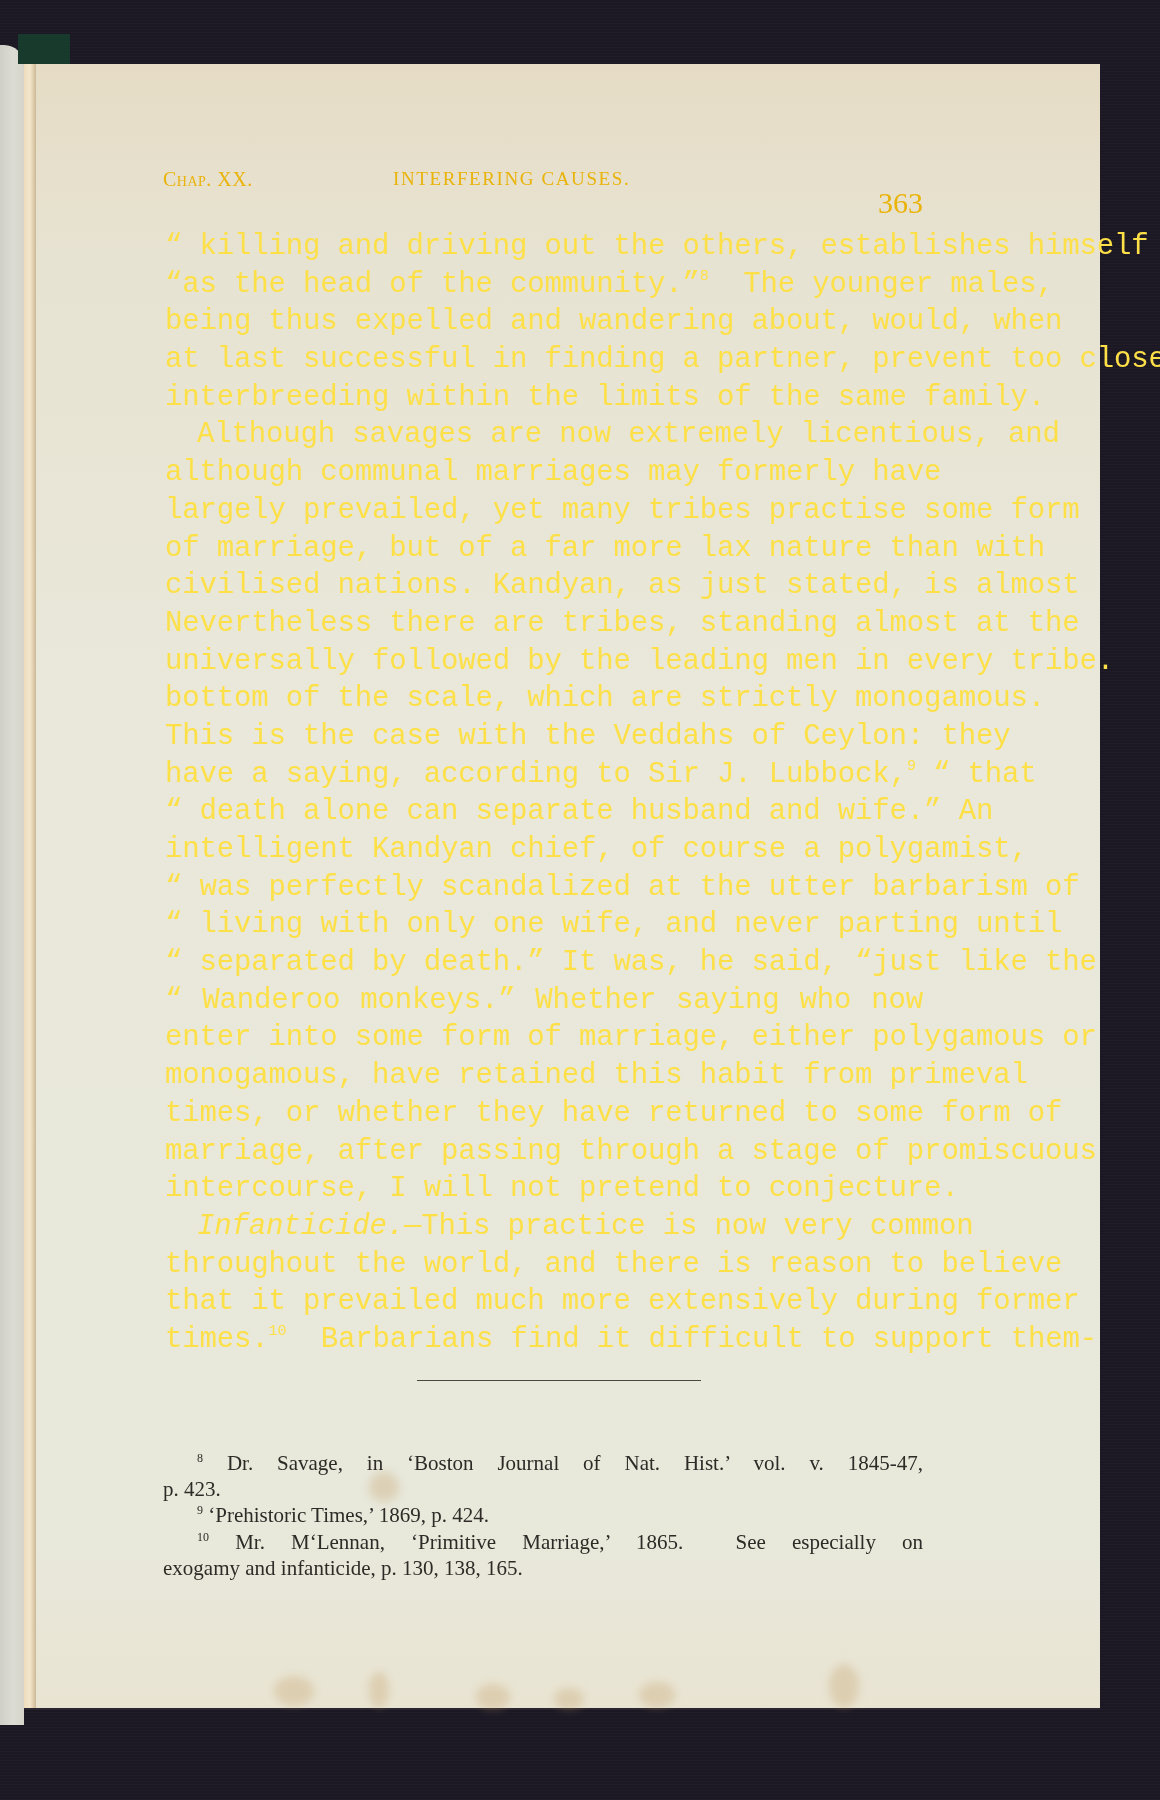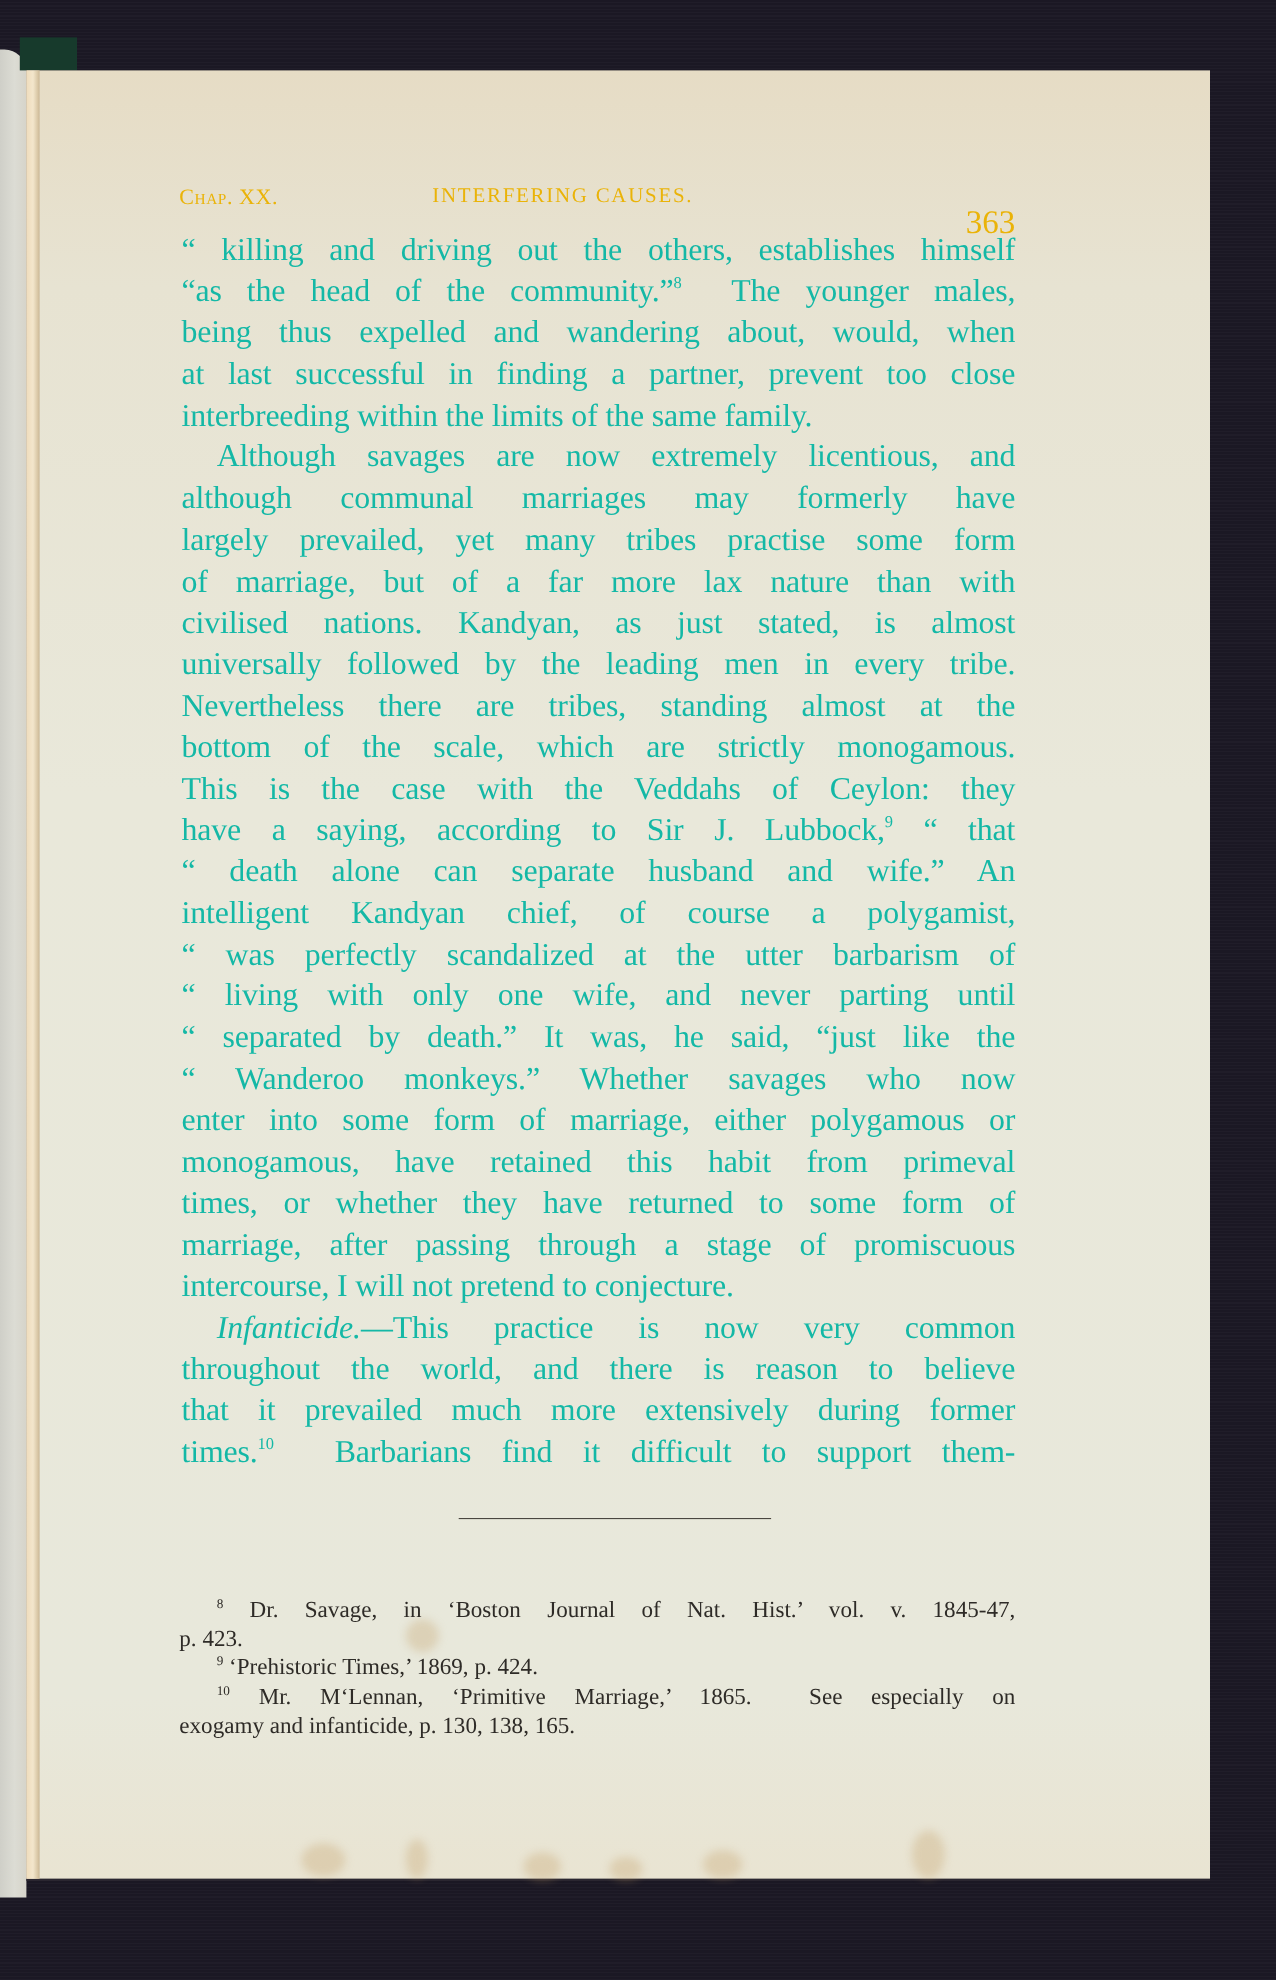--- a/index.html
+++ b/index.html
@@ -75,26 +75,26 @@
   .hdr-num {
     position: absolute;
     right: 0;
     top: 0;
     font-size: 30px;
     margin-top: 24px;
   }
   .body-text {
     position: absolute;
     left: 165px;
-    top: 209px;
+    top: 228px;
     width: 758px;
-    font-family: Liberation Serif, serif;
+    font-family: Liberation Mono, monospace;
     font-size: 29px;
     line-height: 37.7px;
-    color: #14b8a6;
+    color: #fde047;
   }
   .line {
     display: block;
     height: 37.7px;
     white-space: nowrap;
     text-align: justify;
     text-align-last: justify;
     letter-spacing: -0.15px;
   }
   .line.last {
@@ -174,31 +174,31 @@
     <span class="line">“ killing and driving out the others, establishes himself</span>
     <span class="line"><span>“as the head of the community.”</span><sup>8</sup><span style="white-space: pre;">  The younger males,</span></span>
     <span class="line">being thus expelled and wandering about, would, when</span>
     <span class="line">at last successful in finding a partner, prevent too close</span>
     <span class="line last">interbreeding within the limits of the same family.</span>
     <span class="line indent">Although savages are now extremely licentious, and</span>
     <span class="line">although communal marriages may formerly have</span>
     <span class="line">largely prevailed, yet many tribes practise some form</span>
     <span class="line">of marriage, but of a far more lax nature than with</span>
     <span class="line">civilised nations.  Kandyan, as just stated, is almost</span>
+    <span class="line">Nevertheless there are tribes, standing almost at the</span>
     <span class="line">universally followed by the leading men in every tribe.</span>
-    <span class="line">Nevertheless there are tribes, standing almost at the</span>
     <span class="line">bottom of the scale, which are strictly monogamous.</span>
     <span class="line">This is the case with the Veddahs of Ceylon: they</span>
     <span class="line"><span>have a saying, according to Sir J. Lubbock,</span><sup>9</sup><span style="white-space: pre;"> “ that</span></span>
     <span class="line">“ death alone can separate husband and wife.”  An</span>
     <span class="line">intelligent Kandyan chief, of course a polygamist,</span>
     <span class="line">“ was perfectly scandalized at the utter barbarism of</span>
     <span class="line">“ living with only one wife, and never parting until</span>
     <span class="line">“ separated by death.”  It was, he said, “just like the</span>
-    <span class="line">“ Wanderoo monkeys.”  Whether savages who now</span>
+    <span class="line">“ Wanderoo monkeys.”  Whether saying who now</span>
     <span class="line">enter into some form of marriage, either polygamous or</span>
     <span class="line">monogamous, have retained this habit from primeval</span>
     <span class="line">times, or whether they have returned to some form of</span>
     <span class="line">marriage, after passing through a stage of promiscuous</span>
     <span class="line last">intercourse, I will not pretend to conjecture.</span>
     <span class="line indent"><em>Infanticide.</em><span>—This practice is now very common</span></span>
     <span class="line">throughout the world, and there is reason to believe</span>
     <span class="line">that it prevailed much more extensively during former</span>
     <span class="line"><span>times.</span><sup>10</sup><span style="white-space: pre;">  Barbarians find it difficult to support them-</span></span>
   </div>

